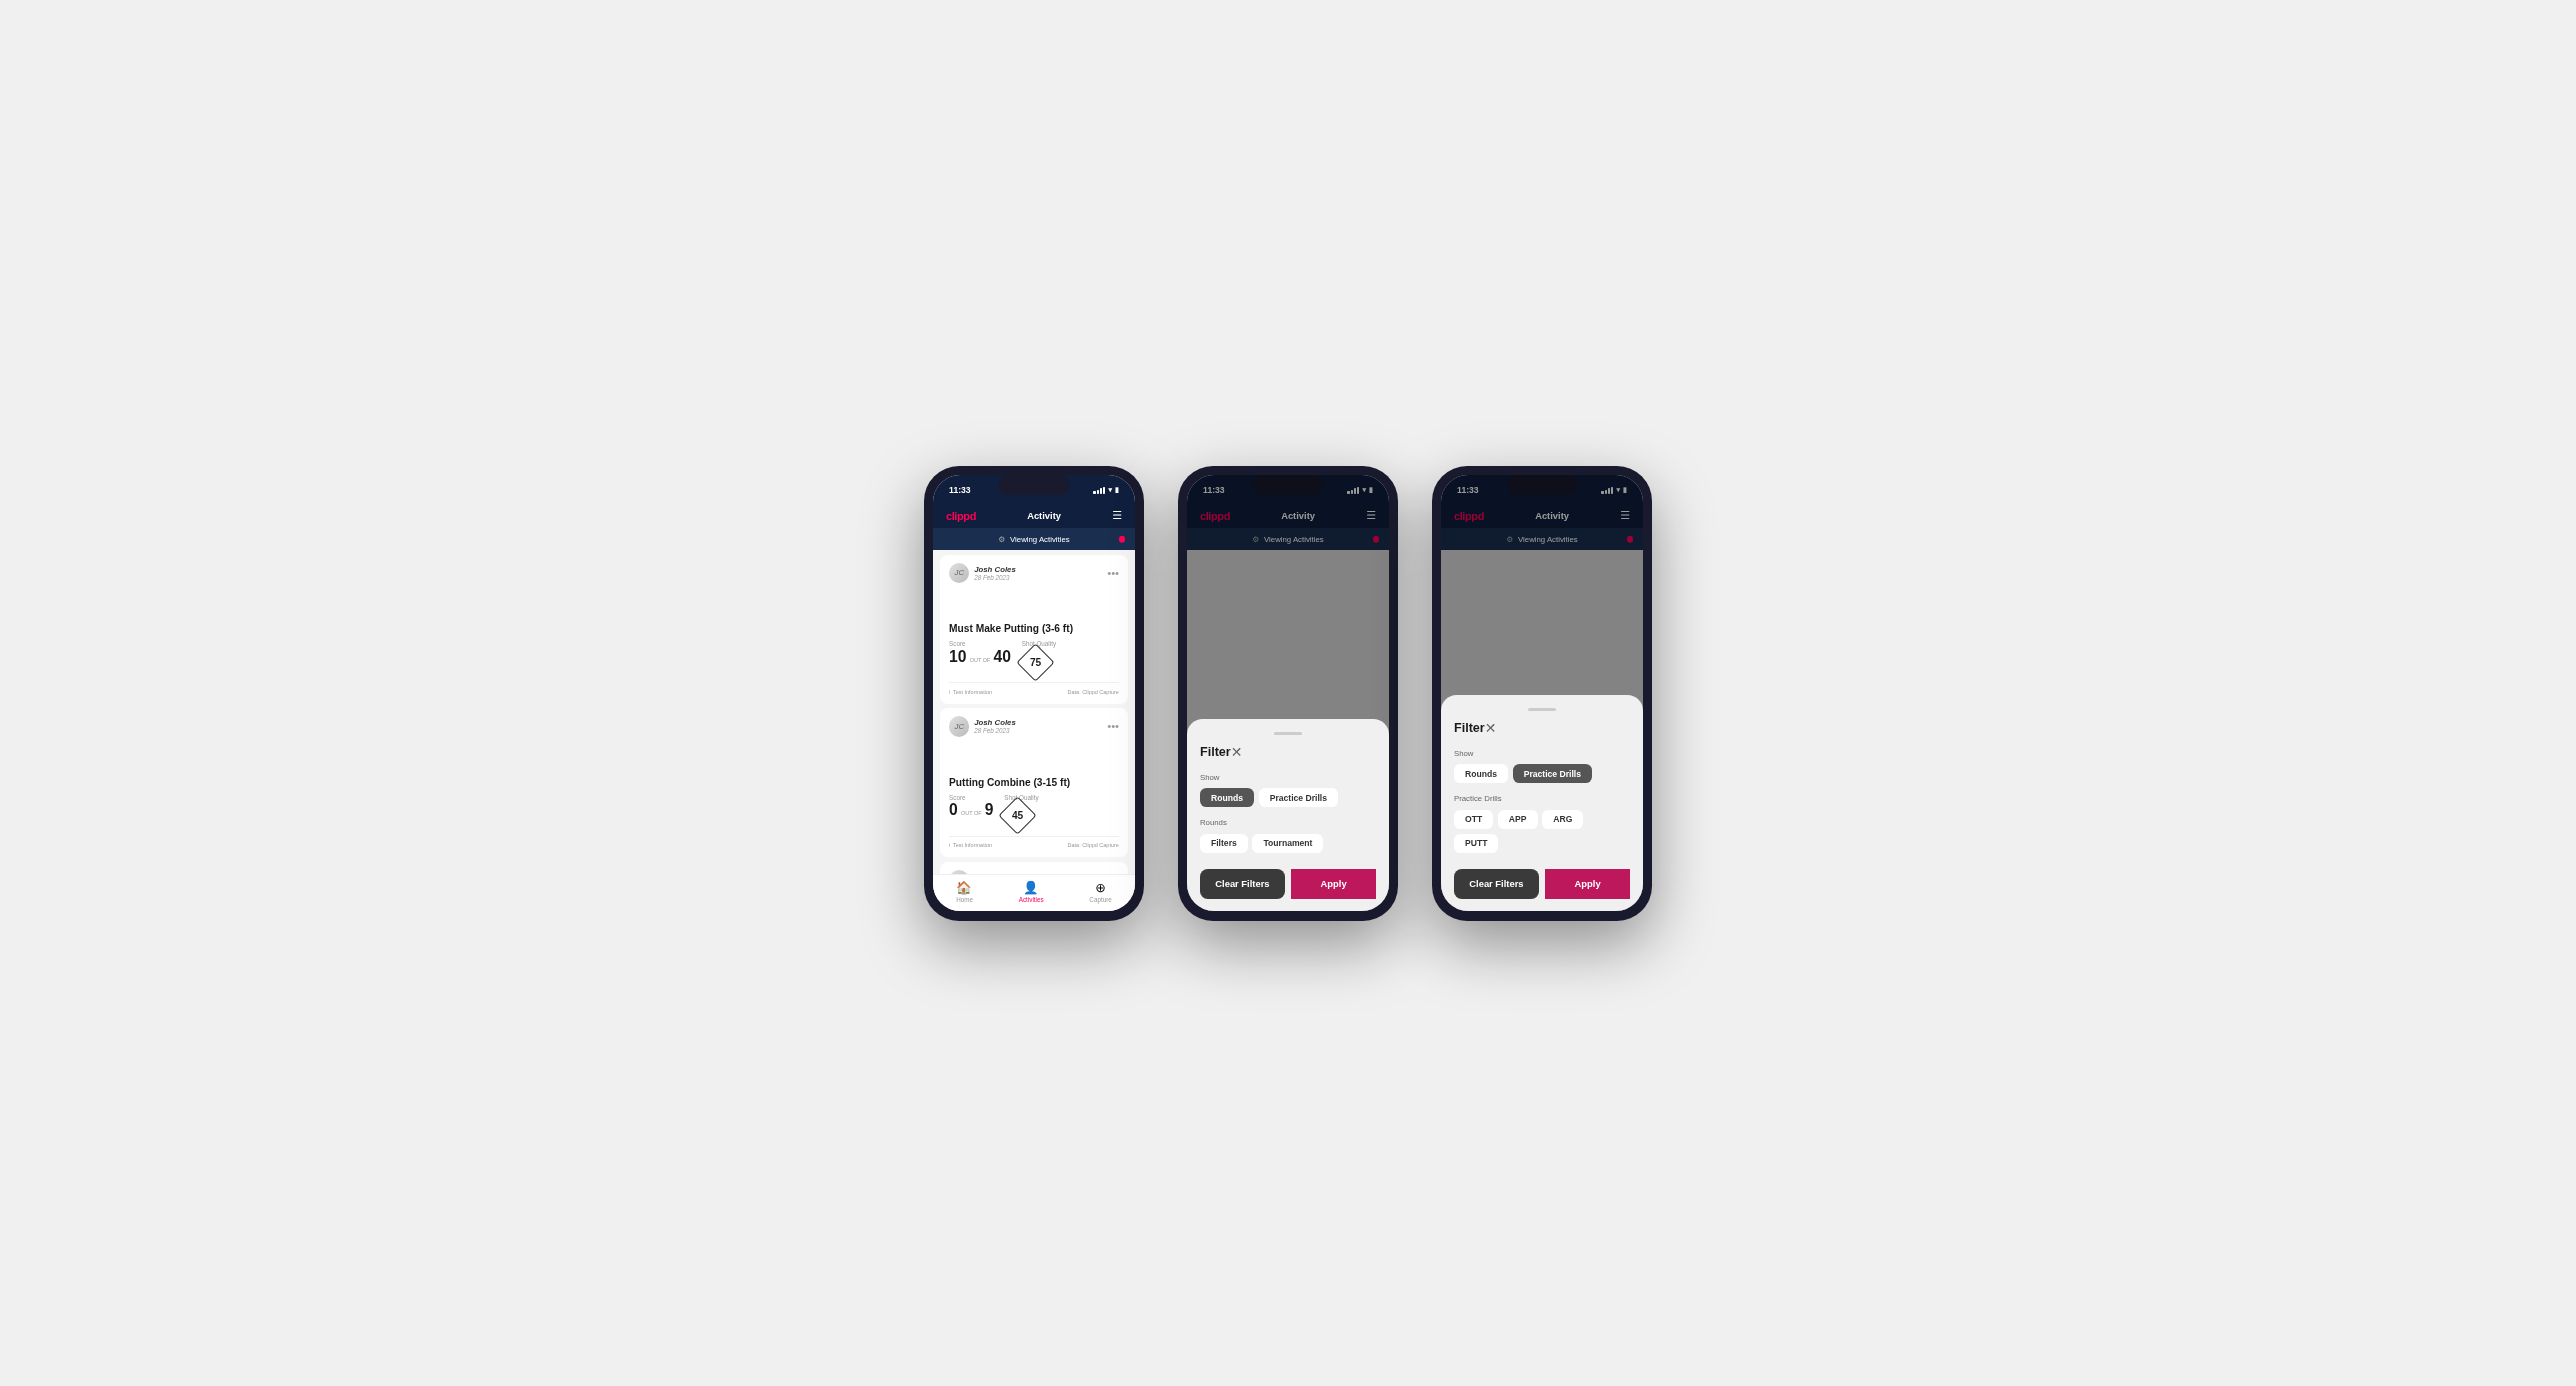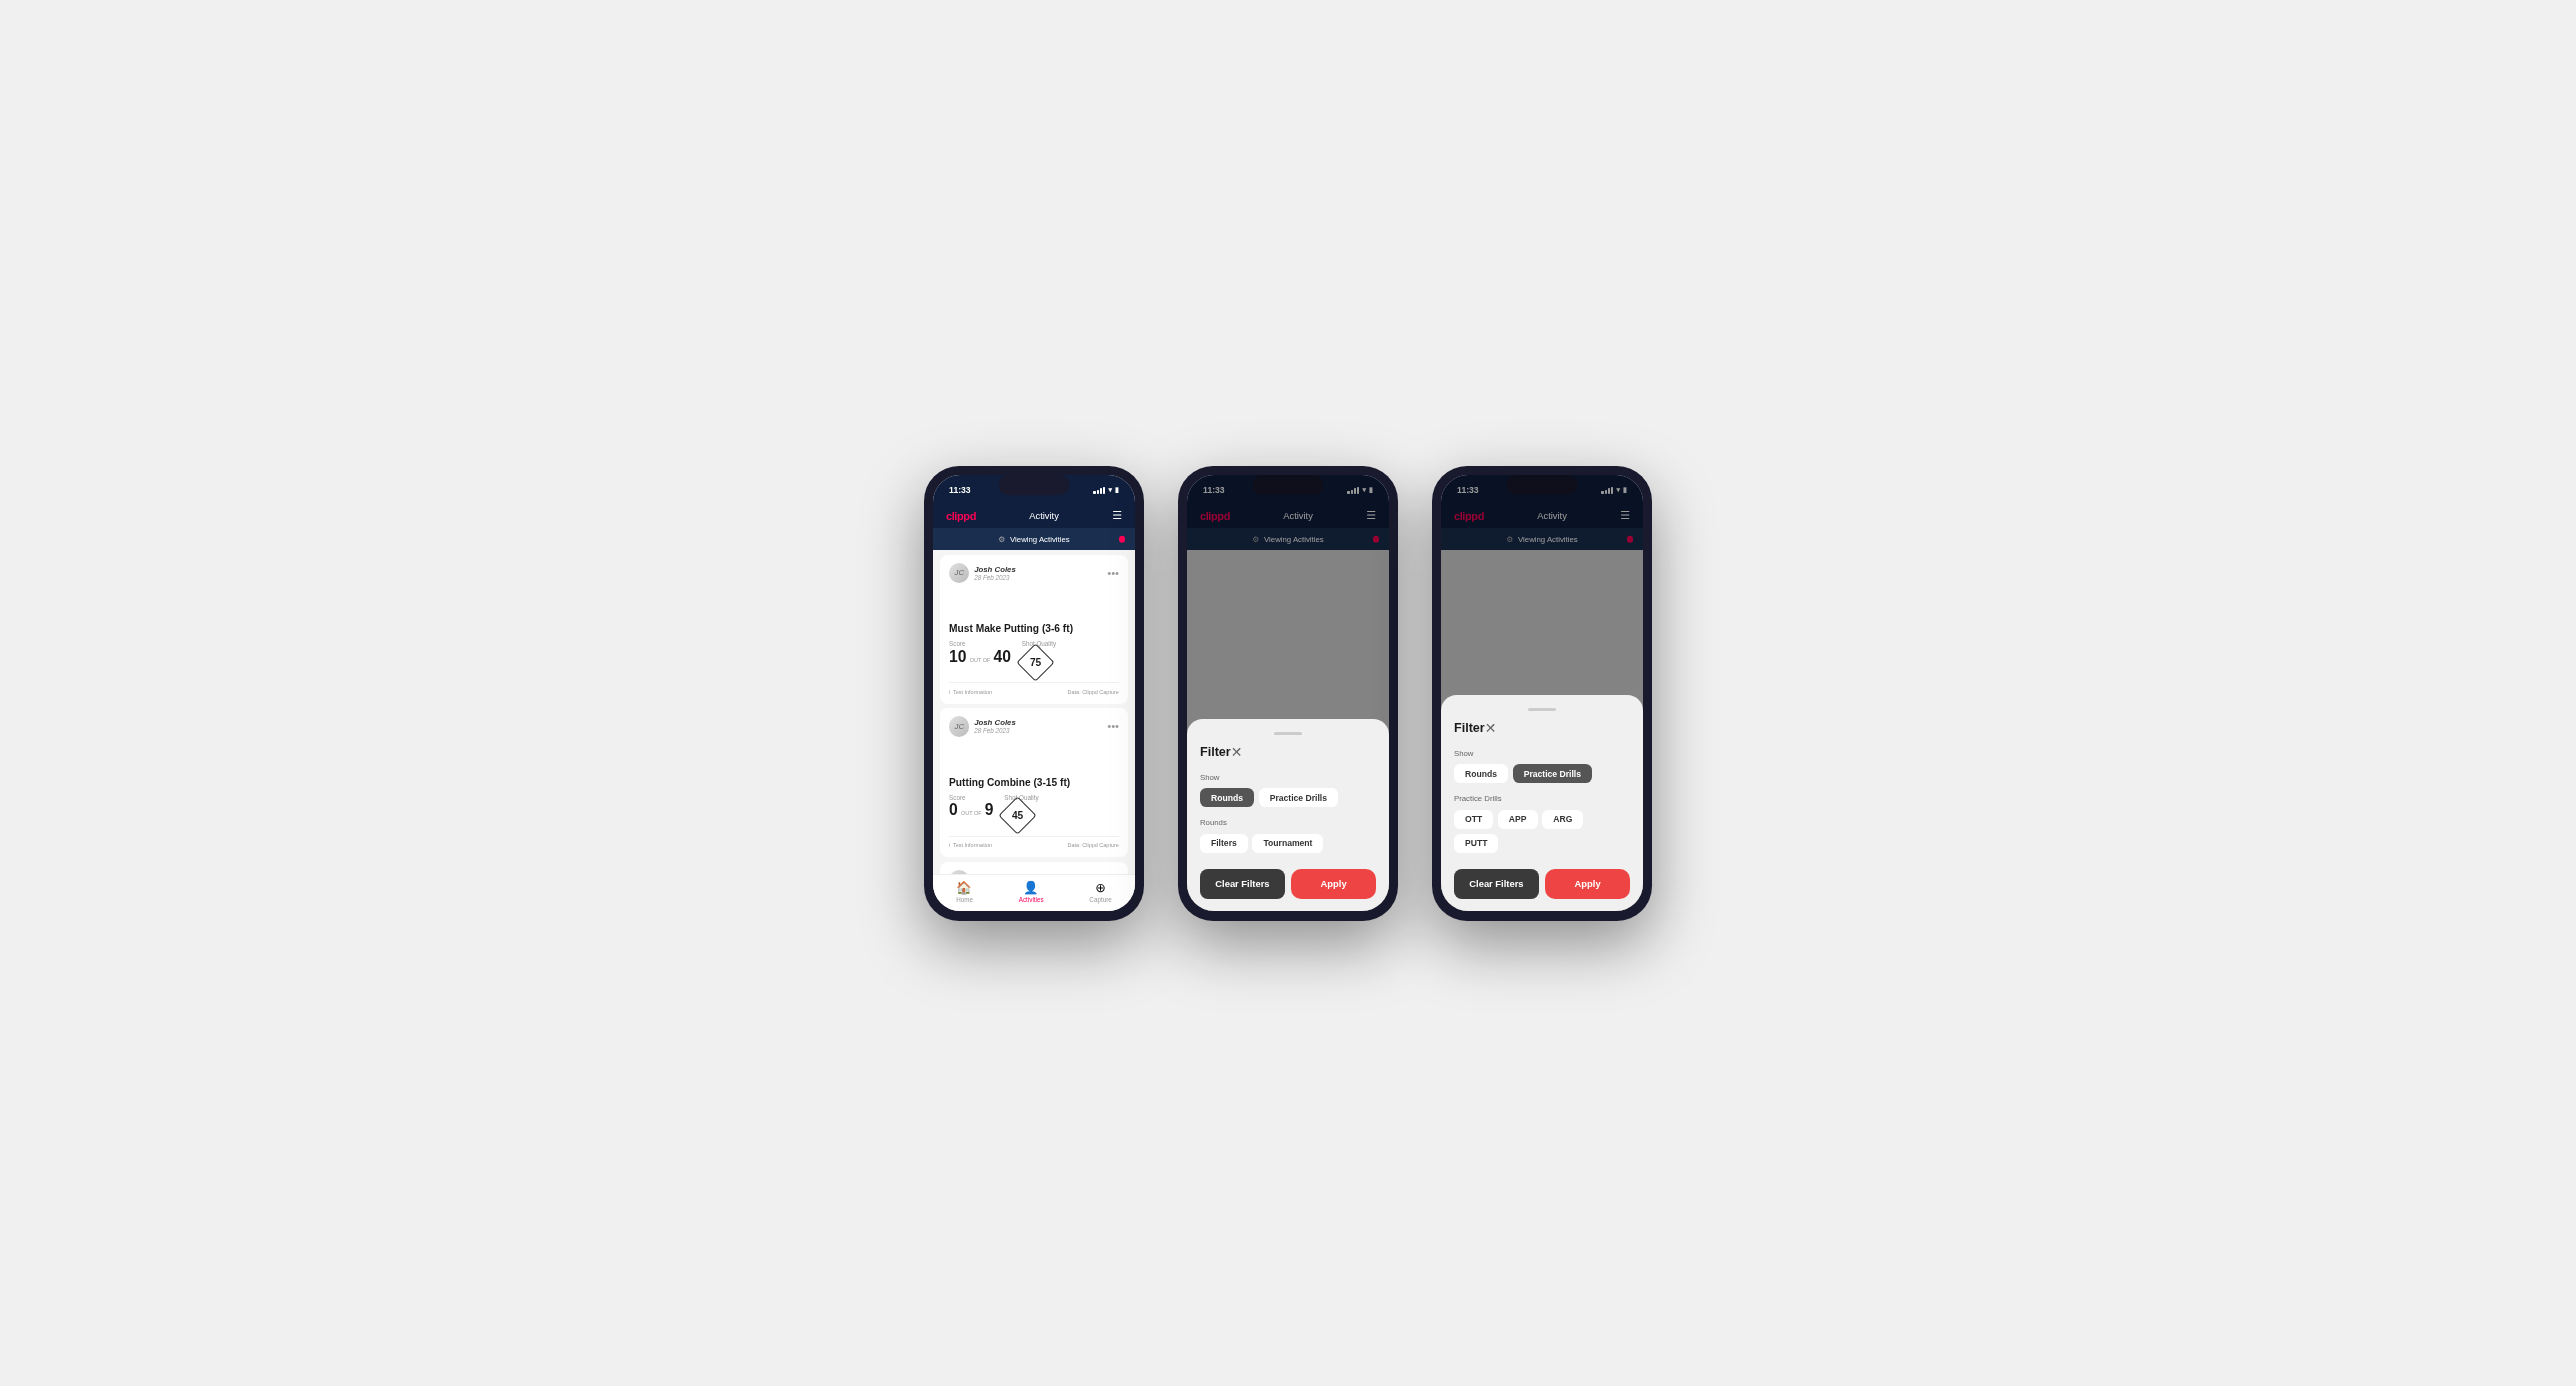--- a/index.html
+++ b/index.html
@@ -79,21 +79,21 @@
     }
     .logo {
       font-size: 11px;
       font-weight: 800;
       color: #ff0055;
       letter-spacing: -0.4px;
     }
     .nav-title {
       font-size: 9.4px;
       color: #fff;
-      font-weight: 400;
+      font-weight: 700;
     }
     .hamburger { color: #fff; font-size: 11px; }
 
     
     .viewing-bar {
       background: #1a2f50;
       display: flex;
       align-items: center;
       justify-content: center;
       gap: 4.7px;
@@ -299,24 +299,24 @@
       color: #fff;
       border: none;
       border-radius: 7.8px;
       font-size: 9.4px;
       font-weight: 600;
       cursor: pointer;
     }
     .btn-apply {
       flex: 1;
       padding: 9.4px;
-      background: #ef4444;
+      background: #be185d;
       color: #fff;
       border: none;
-      border-radius: 10px;
+      border-radius: 0;
       font-size: 9.4px;
       font-weight: 600;
       cursor: pointer;
     }
   </style>
 </head>
 <body>
 
 <div class="scene">
 

